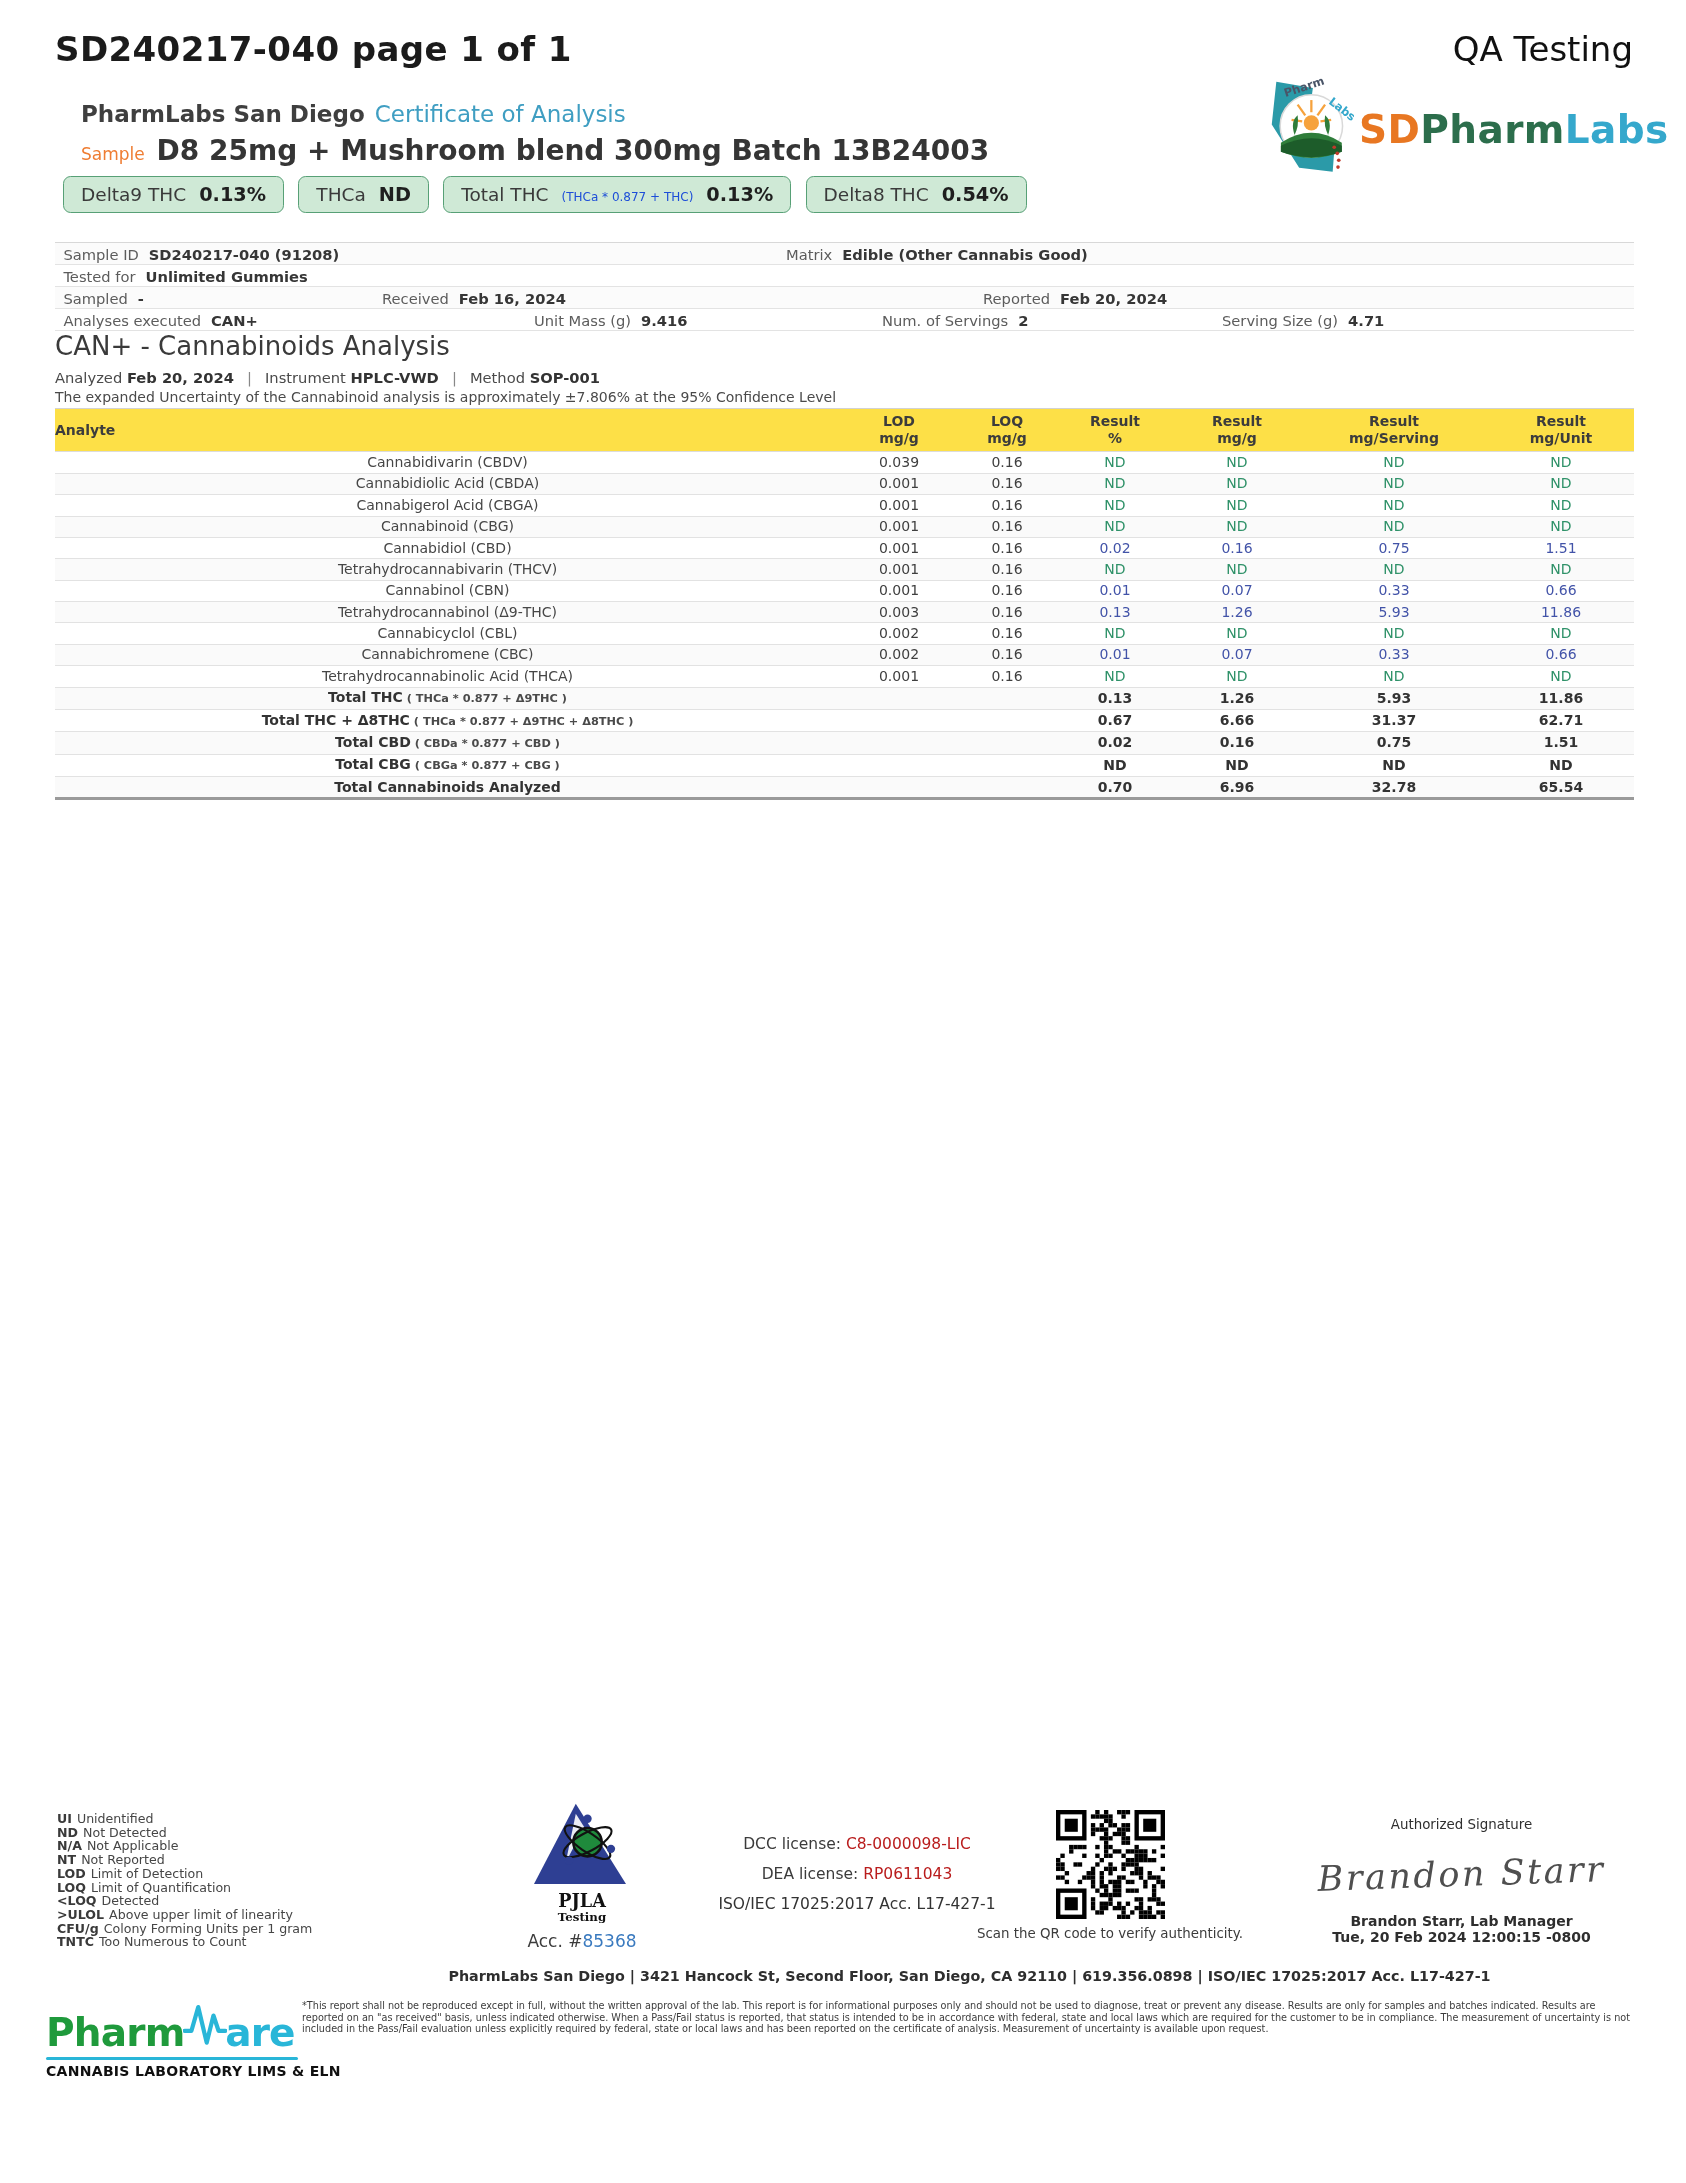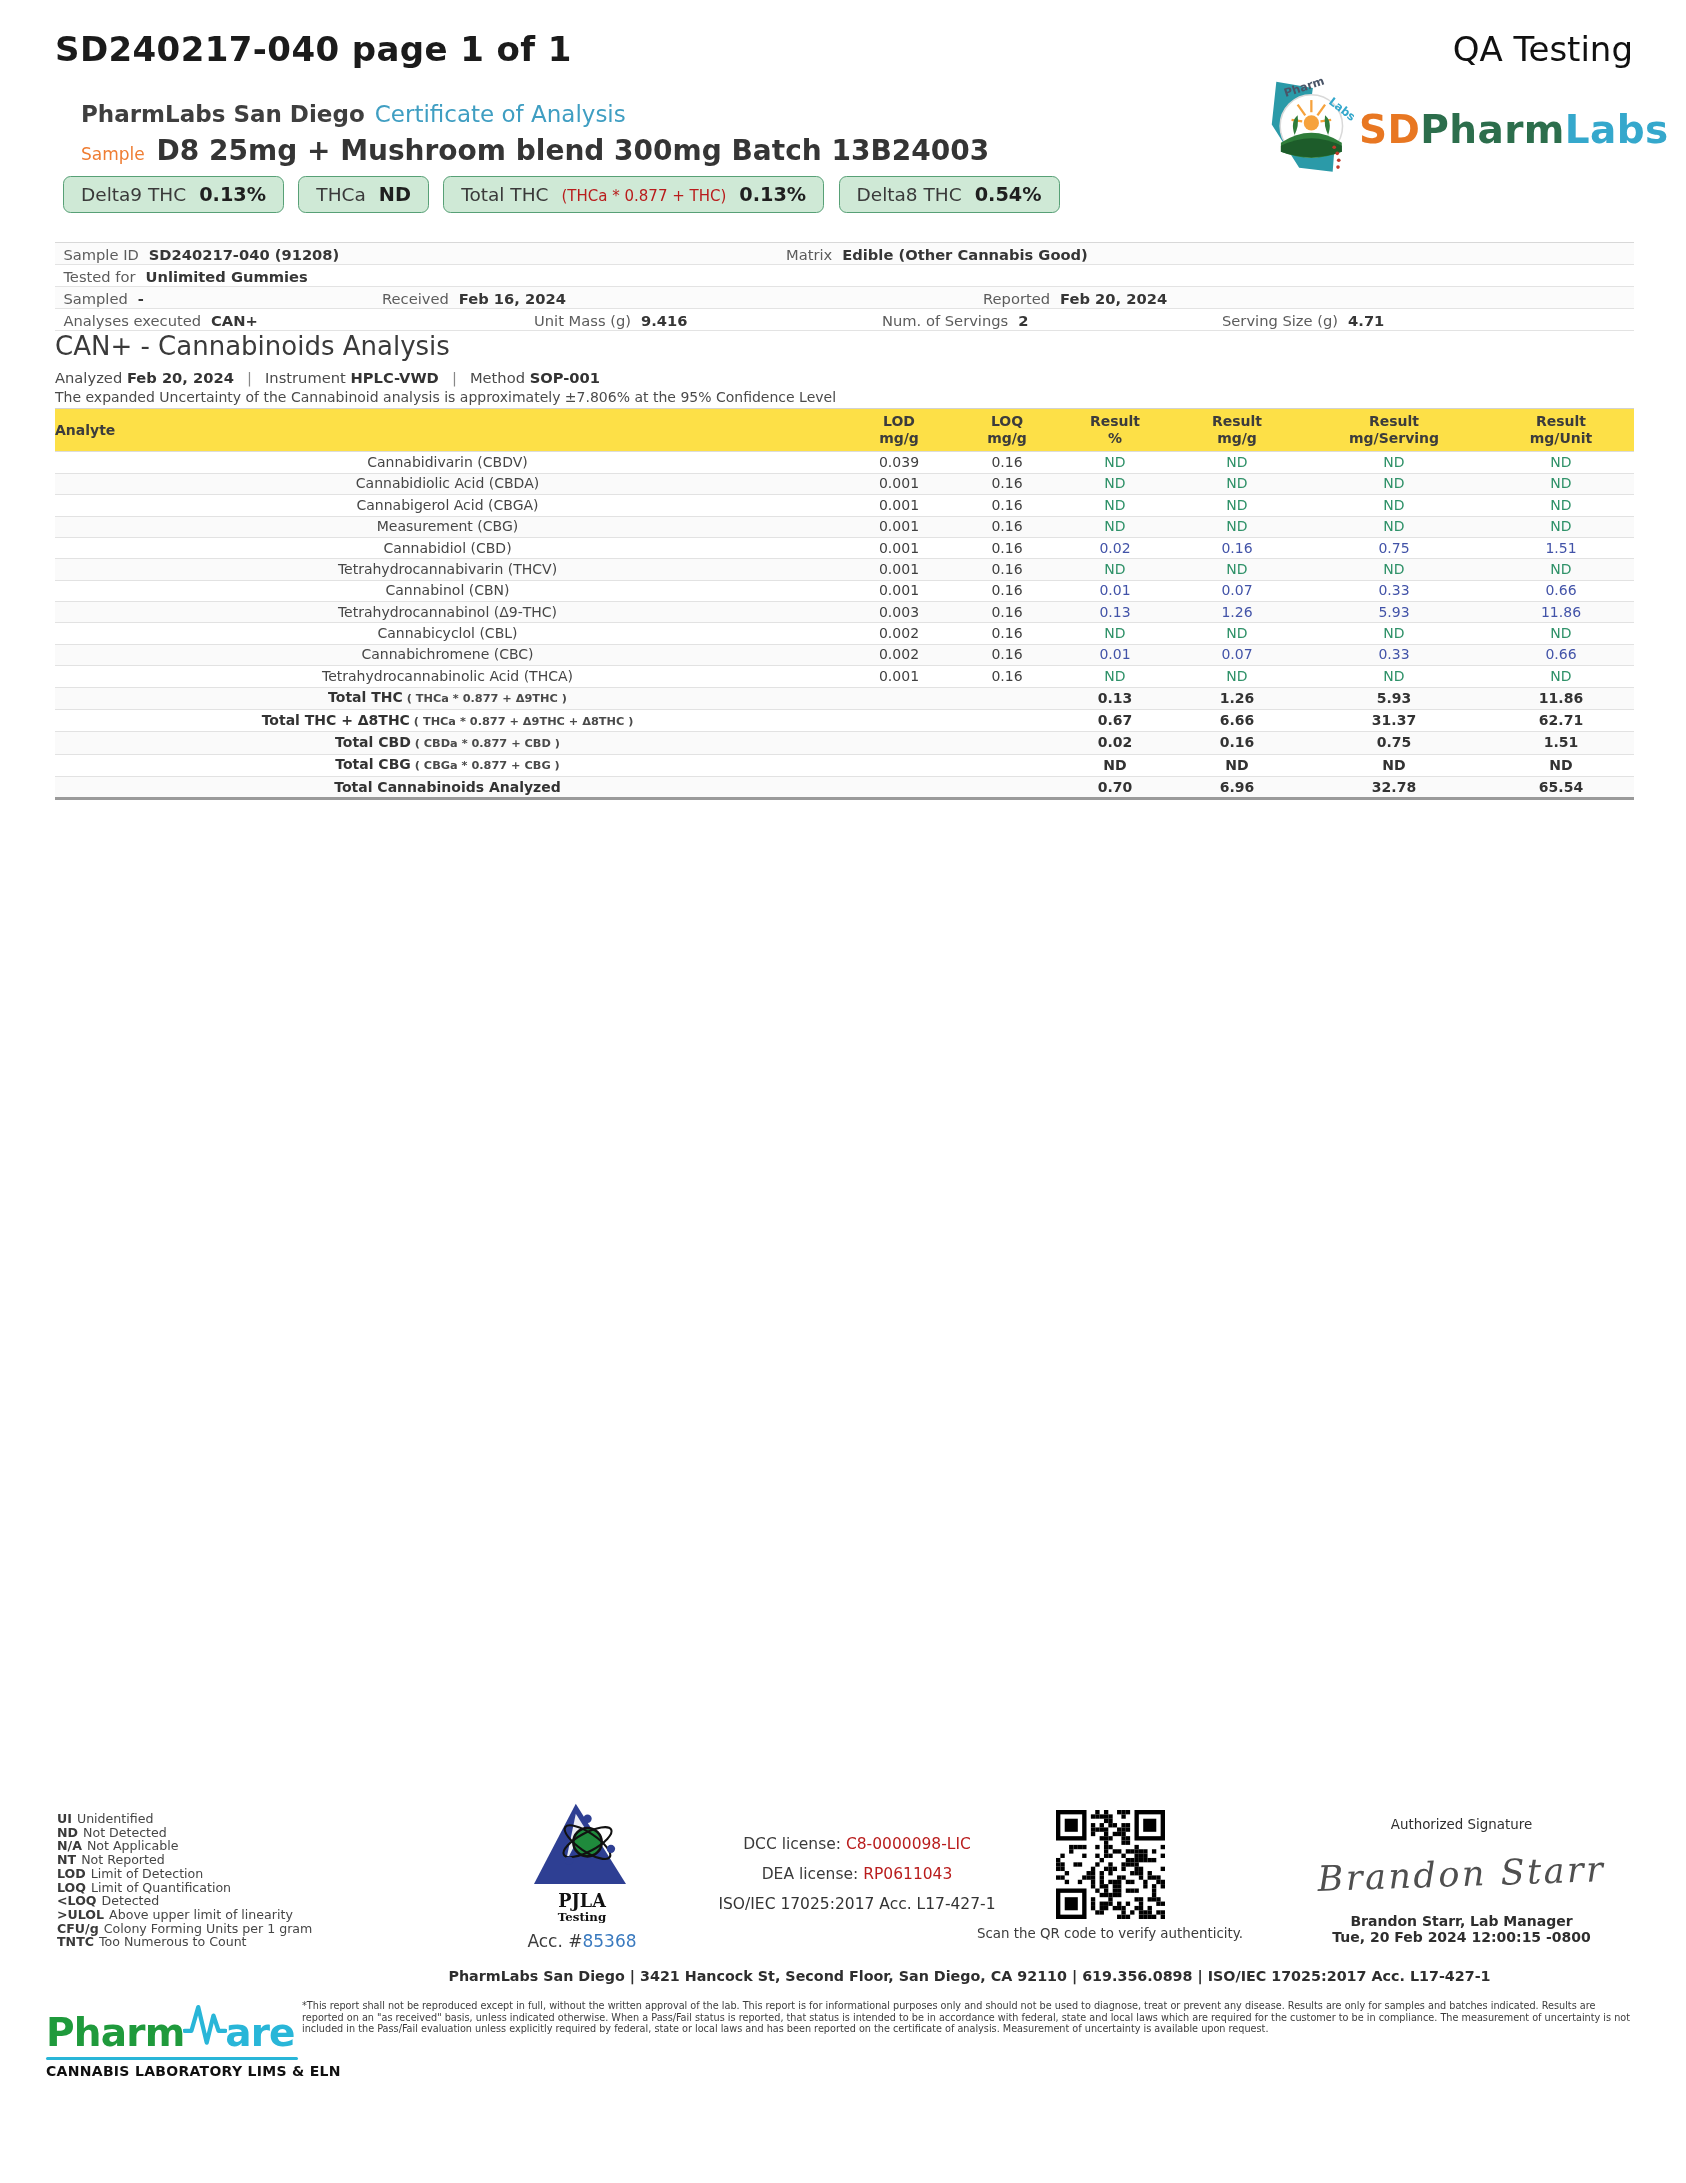--- a/index.html
+++ b/index.html
@@ -23,21 +23,21 @@
   .brand{position:absolute;top:77px;left:1255px;display:flex;align-items:center;gap:5px;}
   .brand-text{font-size:39px;font-weight:700;letter-spacing:0.4px;}
   .brand-sd{color:#e87722;}
   .brand-pharm{color:#2c6e4c;}
   .brand-labs{color:#35a8cc;}
 
   
   .badges{position:absolute;left:63px;top:176px;display:flex;gap:14.3px;}
   .badge{background:#cfe9d6;border:1.7px solid #57a076;border-radius:7.6px;padding:5.9px 17px;display:flex;gap:13px;align-items:baseline;}
   .b-label{font-size:18.5px;color:#3a3a3a;}
-  .b-formula{font-size:15px;color:#b91c1c;}
+  .b-formula{font-size:12px;color:#1d4ed8;}
   .b-value{font-size:19.3px;font-weight:700;color:#1f1f1f;}
 
   
   .info{position:absolute;left:55px;top:242px;width:1579px;border-top:1.7px solid #d8d8d8;font-size:14.7px;}
   .info-row{position:relative;height:21px;border-bottom:0.8px solid #e3e3e3;}
   .info-row:nth-child(odd){background:#fbfbfb;}
   .fld{position:absolute;top:2.5px;white-space:nowrap;}
   .fld .lbl{color:#5c5c5c;margin-right:10px;}
   .fld .val{font-weight:700;color:#363636;}
 
@@ -264,21 +264,21 @@
         <tr>
           <td class="c-name"><span>Cannabigerol Acid (CBGA)</span></td>
           <td class="c-val val-plain">0.001</td>
           <td class="c-val val-plain">0.16</td>
           <td class="c-val val-nd">ND</td>
           <td class="c-val val-nd">ND</td>
           <td class="c-val val-nd">ND</td>
           <td class="c-val val-nd">ND</td>
         </tr>
         <tr>
-          <td class="c-name"><span>Measurement (CBG)</span></td>
+          <td class="c-name"><span>Cannabinoid (CBG)</span></td>
           <td class="c-val val-plain">0.001</td>
           <td class="c-val val-plain">0.16</td>
           <td class="c-val val-nd">ND</td>
           <td class="c-val val-nd">ND</td>
           <td class="c-val val-nd">ND</td>
           <td class="c-val val-nd">ND</td>
         </tr>
         <tr>
           <td class="c-name"><span>Cannabidiol (CBD)</span></td>
           <td class="c-val val-plain">0.001</td>

